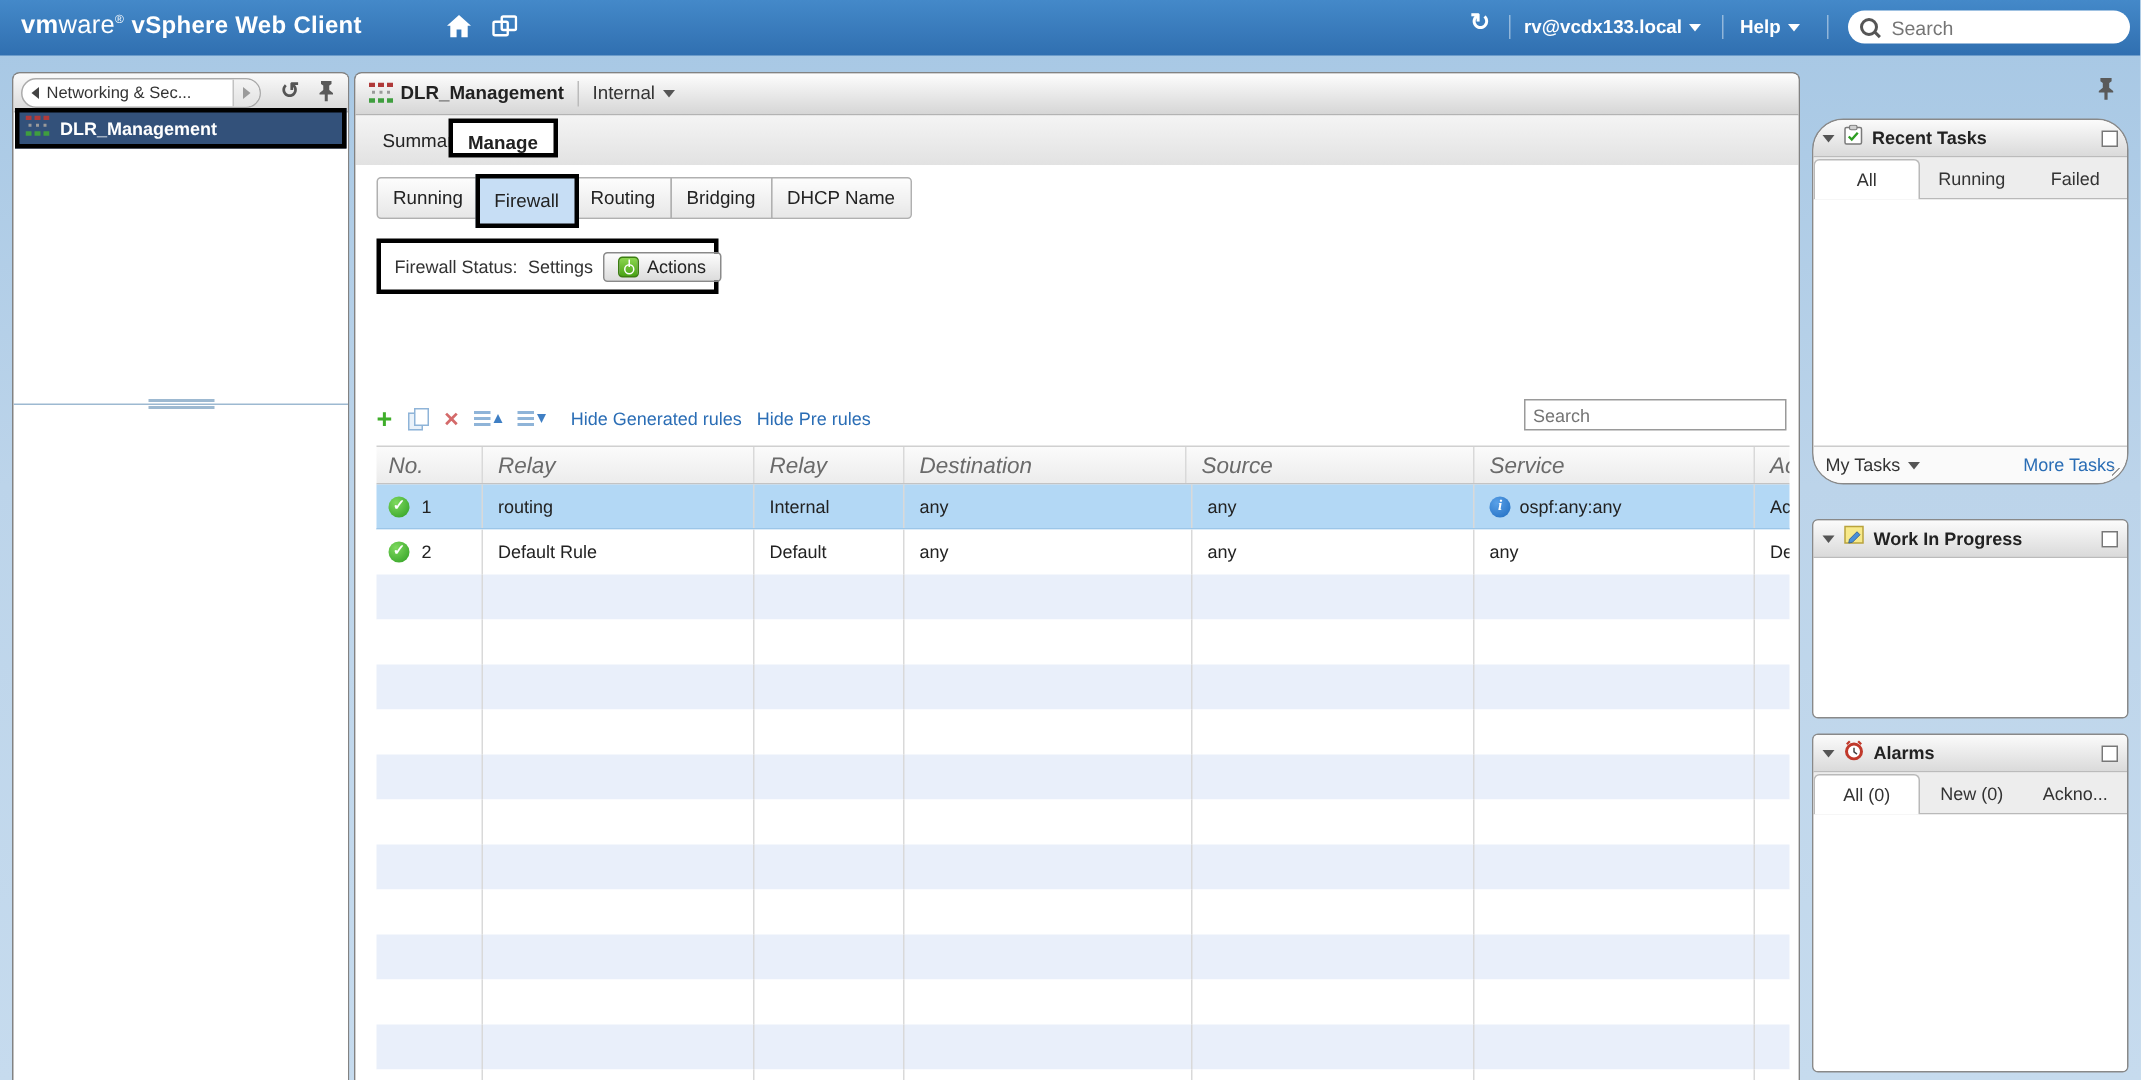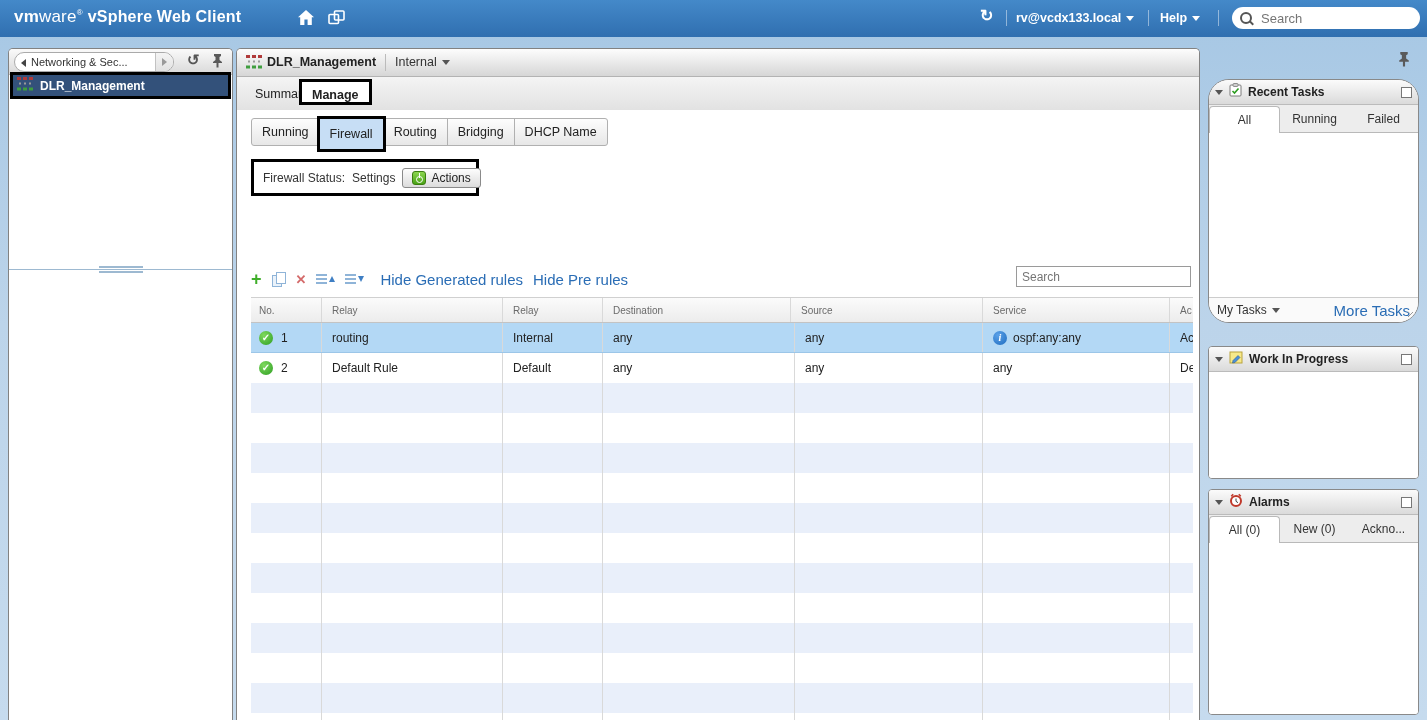--- a/index.html
+++ b/index.html
@@ -68,26 +68,26 @@
   .rule-toolbar{position:absolute;left:14px;top:157px;height:24px;display:flex;align-items:center;gap:10px;}
   .tool{cursor:pointer;display:flex;align-items:center;}
   .plus-icon{color:#3fae2a;font-size:18px;font-weight:700;line-height:16px;}
   .copy-icon{position:relative;width:14px;height:15px;}
   .copy-icon::before{content:'';position:absolute;left:0;top:3px;width:8px;height:10px;background:#eaf2fa;border:1px solid #8fb4d8;}
   .copy-icon::after{content:'';position:absolute;left:4px;top:0;width:8px;height:10px;background:#fff;border:1px solid #8fb4d8;}
   .x-icon{color:#d46a6a;font-size:13px;font-weight:700;}
   .bars{width:11px;height:10px;background:repeating-linear-gradient(180deg,#8fb4d8 0 2px,transparent 2px 4px);}
   .arrow-up{width:0;height:0;border-left:3.5px solid transparent;border-right:3.5px solid transparent;border-bottom:6px solid #3f7fc4;margin-left:2px;}
   .arrow-dn{width:0;height:0;border-left:3.5px solid transparent;border-right:3.5px solid transparent;border-top:6px solid #3f7fc4;margin-left:2px;}
-  .link{color:#2a6db5;font-size:15px;cursor:pointer;white-space:nowrap;}
+  .link{color:#2a6db5;font-size:12px;cursor:pointer;white-space:nowrap;}
   .rule-search{position:absolute;right:8px;top:156px;width:175px;height:21px;border:1px solid #9a9a9a;box-sizing:border-box;font-size:12px;color:#333;padding:0 5px;outline:none;font-family:"Liberation Sans",sans-serif;}
   
   .rule-table{position:absolute;left:14px;top:187px;width:942px;bottom:0;font-size:12px;color:#222;}
   .thead{display:flex;height:26px;background:linear-gradient(180deg,#fbfbfb,#ececec);border-top:1px solid #d0d0d0;border-bottom:1px solid #c3c3c3;box-sizing:border-box;}
-  .th{color:#6a6a6a;font-size:10px;display:flex;align-items:center;}
+  .th{color:#6a6a6a;font-size:15px;display:flex;align-items:center;font-style:italic;}
   .trow{display:flex;height:30px;}
   .trow.selected{background:#b3d8f5;border-bottom:1px solid #9cc6e8;box-sizing:border-box;}
   .trow.plain{background:#fff;}
   .trow.stripe{background:#e9effa;}
   .td,.th{box-sizing:border-box;padding-left:10px;height:100%;display:flex;align-items:center;overflow:hidden;border-left:1px solid #d9d9d9;white-space:nowrap;}
   .td.c1,.th.c1{border-left:none;padding-left:8px;}
   .c1{width:70px;} .c2{width:181px;} .c3{width:100px;} .c4{width:192px;} .c5{width:188px;} .c6{width:187px;} .c7{flex:1;}
   .check-icon{width:14px;height:14px;border-radius:50%;background:radial-gradient(circle at 35% 30%,#7ed95e,#2e9e22);color:#fff;font-size:10px;line-height:14px;text-align:center;font-weight:700;margin-right:8px;flex:none;}
   .check-icon::after{content:'✓';}
   .info-icon{width:14px;height:14px;border-radius:50%;background:radial-gradient(circle at 35% 30%,#5aa1e8,#1f6cc0);color:#fff;font-size:10px;font-style:italic;font-family:"Liberation Serif",serif;font-weight:700;text-align:center;line-height:14px;margin-right:6px;flex:none;cursor:pointer;}

